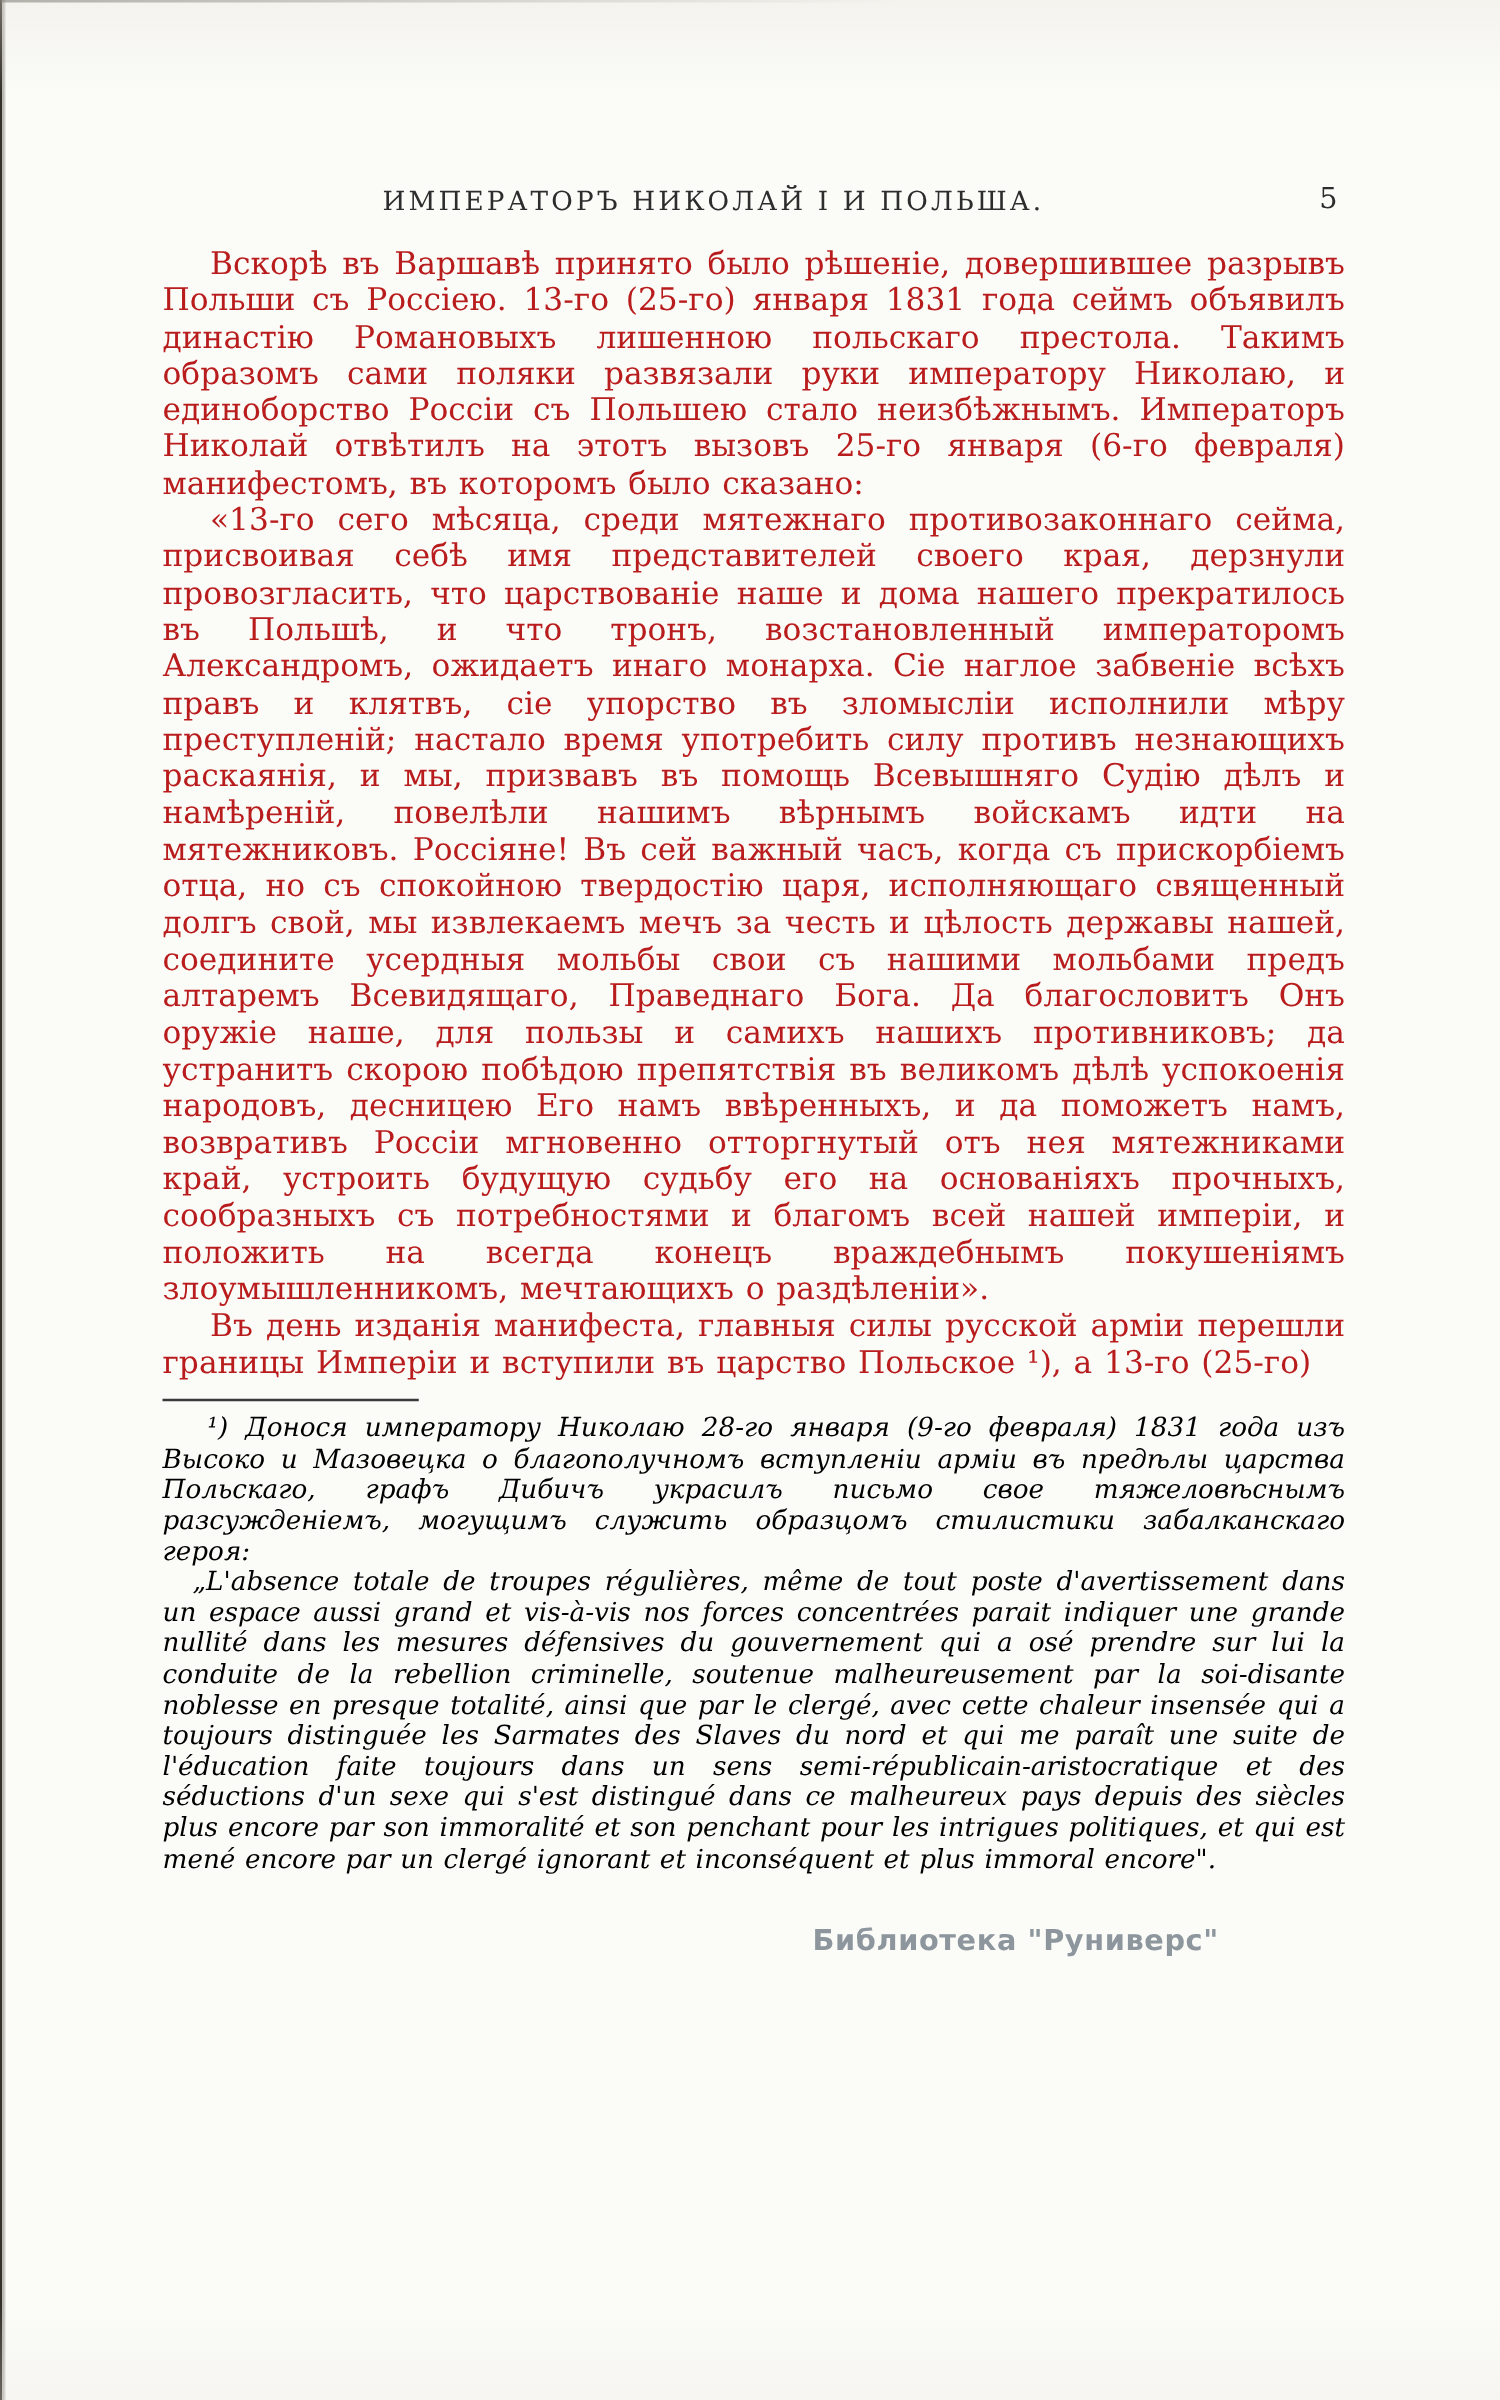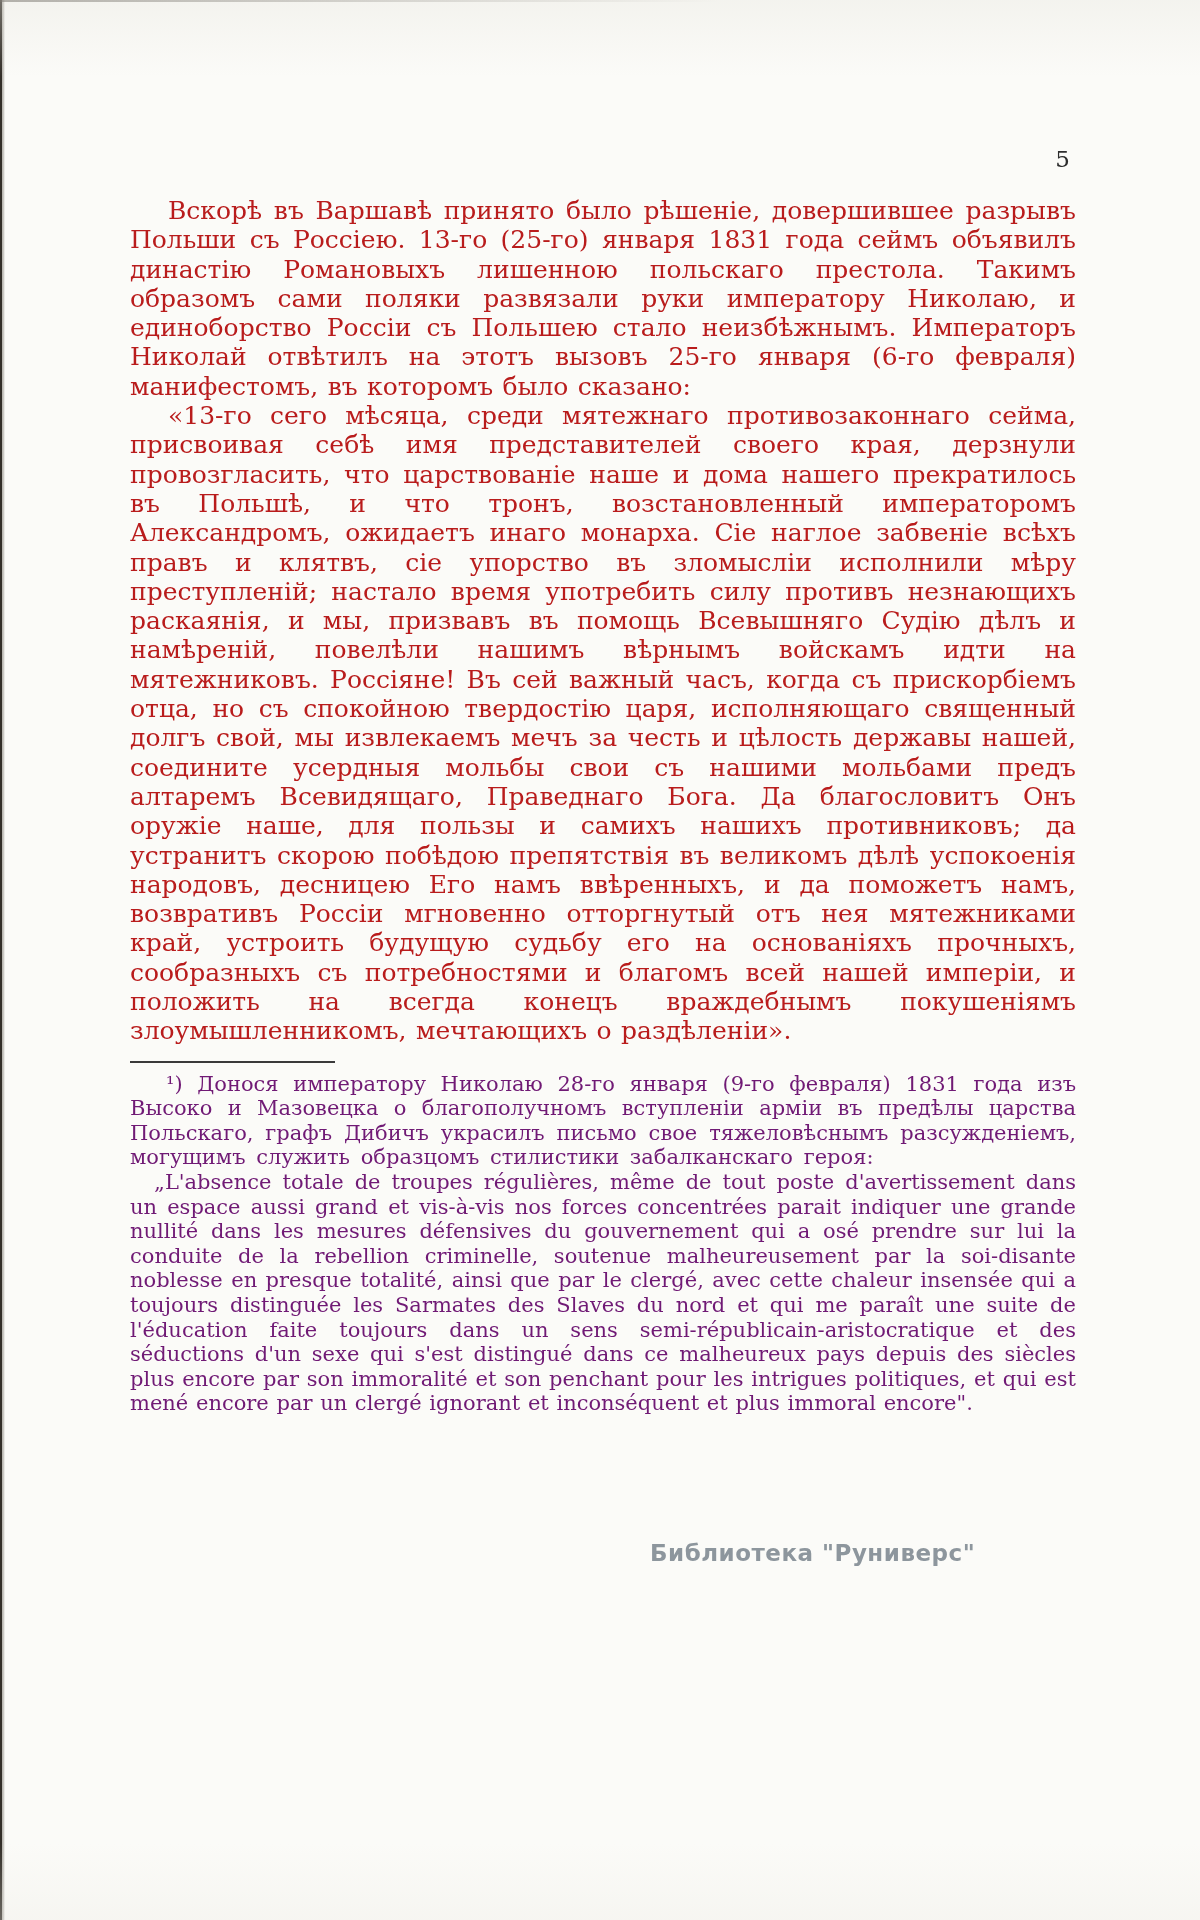--- a/index.html
+++ b/index.html
@@ -49,21 +49,22 @@
   }
 
   .fn-rule { margin-top: 15px; width: 205px; border-top: 2px solid #3a3a3a; height: 0; }
 
   .footnote { margin-top: 9px; }
   .footnote p {
     margin: 0;
     font-size: 21px;
     line-height: 24.6px;
     text-align: justify;
-    color: #701a75;
+    color: #000000;
+    font-style: italic;
   }
   .footnote p.fn-ru { text-indent: 36px; word-spacing: 4px; }
   .footnote p.fn-fr { text-indent: 24px; word-spacing: 1px; }
 
   .watermark {
     position: absolute; left: 650px; top: 1540px;
     font-family: "DejaVu Sans", "Liberation Sans", sans-serif;
     font-weight: 700;
     font-size: 23px;
     color: #8d969d;
@@ -74,26 +75,28 @@
 </head>
 <body>
 
 <div class="left-edge"></div>
 <div class="top-edge"></div>
 <div class="page-shade"></div>
 
 <div class="page">
 
   <div class="running-head">
+    <span class="head-title">ИМПЕРАТОРЪ НИКОЛАЙ I И ПОЛЬША.</span>
     <span class="page-num">5</span>
   </div>
 
   <div class="body-text">
     <p>Вскорѣ въ Варшавѣ принято было рѣшеніе, довершившее разрывъ Польши съ Россіею. 13-го (25-го) января 1831 года сеймъ объявилъ династію Романовыхъ лишенною польскаго престола. Такимъ образомъ сами поляки развязали руки императору Николаю, и единоборство Россіи съ Польшею стало неизбѣжнымъ. Императоръ Николай отвѣтилъ на этотъ вызовъ 25-го января (6-го февраля) манифестомъ, въ которомъ было сказано:</p>
     <p>«13-го сего мѣсяца, среди мятежнаго противозаконнаго сейма, присвоивая себѣ имя представителей своего края, дерзнули провозгласить, что царствованіе наше и дома нашего прекратилось въ Польшѣ, и что тронъ, возстановленный императоромъ Александромъ, ожидаетъ инаго монарха. Сіе наглое забвеніе всѣхъ правъ и клятвъ, сіе упорство въ зломысліи исполнили мѣру преступленій; настало время употребить силу противъ незнающихъ раскаянія, и мы, призвавъ въ помощь Всевышняго Судію дѣлъ и намѣреній, повелѣли нашимъ вѣрнымъ войскамъ идти на мятежниковъ. Россіяне! Въ сей важный часъ, когда съ прискорбіемъ отца, но съ спокойною твердостію царя, исполняющаго священный долгъ свой, мы извлекаемъ мечъ за честь и цѣлость державы нашей, соедините усердныя мольбы свои съ нашими мольбами предъ алтаремъ Всевидящаго, Праведнаго Бога. Да благословитъ Онъ оружіе наше, для пользы и самихъ нашихъ противниковъ; да устранитъ скорою побѣдою препятствія въ великомъ дѣлѣ успокоенія народовъ, десницею Его намъ ввѣренныхъ, и да поможетъ намъ, возвративъ Россіи мгновенно отторгнутый отъ нея мятежниками край, устроить будущую судьбу его на основаніяхъ прочныхъ, сообразныхъ съ потребностями и благомъ всей нашей имперіи, и положить на всегда конецъ враждебнымъ покушеніямъ злоумышленникомъ, мечтающихъ о раздѣленіи».</p>
+    <p>Въ день изданія манифеста, главныя силы русской арміи перешли границы Имперіи и вступили въ царство Польское ¹), а 13-го (25-го)</p>
   </div>
 
   <div class="fn-rule"></div>
 
   <div class="footnote">
     <p class="fn-ru">¹) Донося императору Николаю 28-го января (9-го февраля) 1831 года изъ Высоко и Мазовецка о благополучномъ вступленіи арміи въ предѣлы царства Польскаго, графъ Дибичъ украсилъ письмо свое тяжеловѣснымъ разсужденіемъ, могущимъ служить образцомъ стилистики забалканскаго героя:</p>
     <p class="fn-fr">„L'absence totale de troupes régulières, même de tout poste d'avertissement dans un espace aussi grand et vis-à-vis nos forces concentrées parait indiquer une grande nullité dans les mesures défensives du gouvernement qui a osé prendre sur lui la conduite de la rebellion criminelle, soutenue malheureusement par la soi-disante noblesse en presque totalité, ainsi que par le clergé, avec cette chaleur insensée qui a toujours distinguée les Sarmates des Slaves du nord et qui me paraît une suite de l'éducation faite toujours dans un sens semi-républicain-aristocratique et des séductions d'un sexe qui s'est distingué dans ce malheureux pays depuis des siècles plus encore par son immoralité et son penchant pour les intrigues politiques, et qui est mené encore par un clergé ignorant et inconséquent et plus immoral encore".</p>
   </div>
 
 </div>

